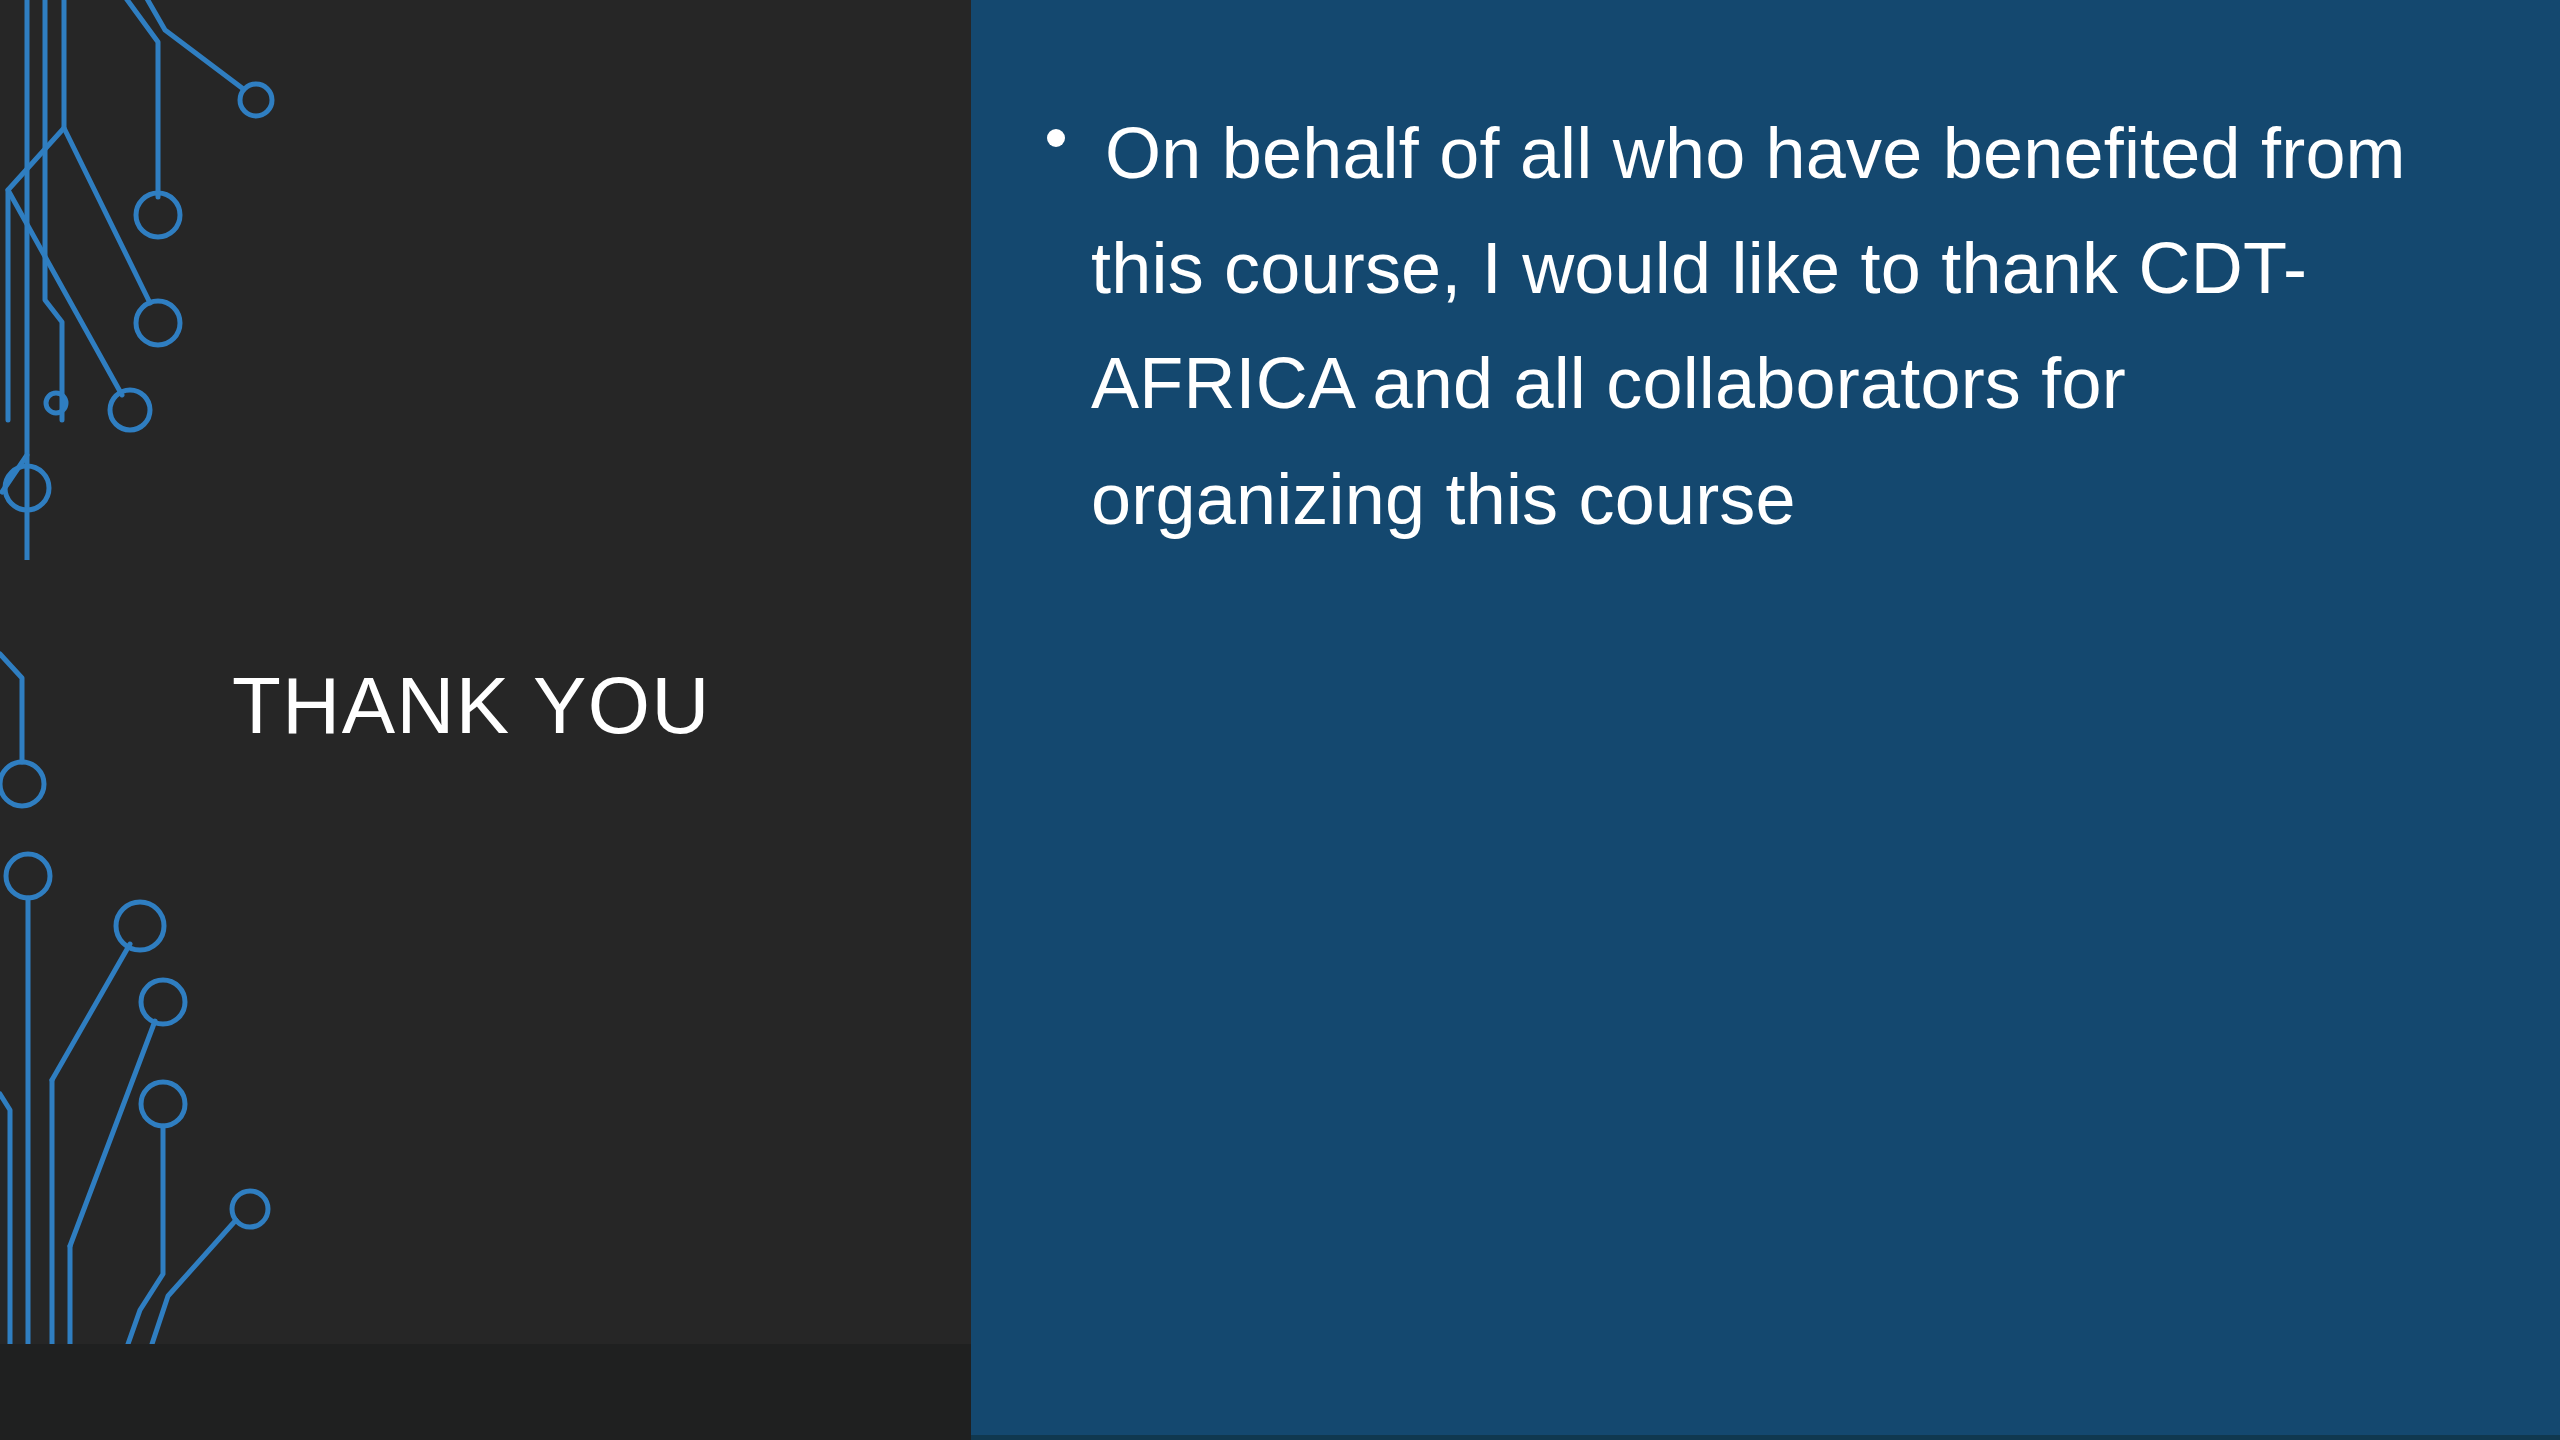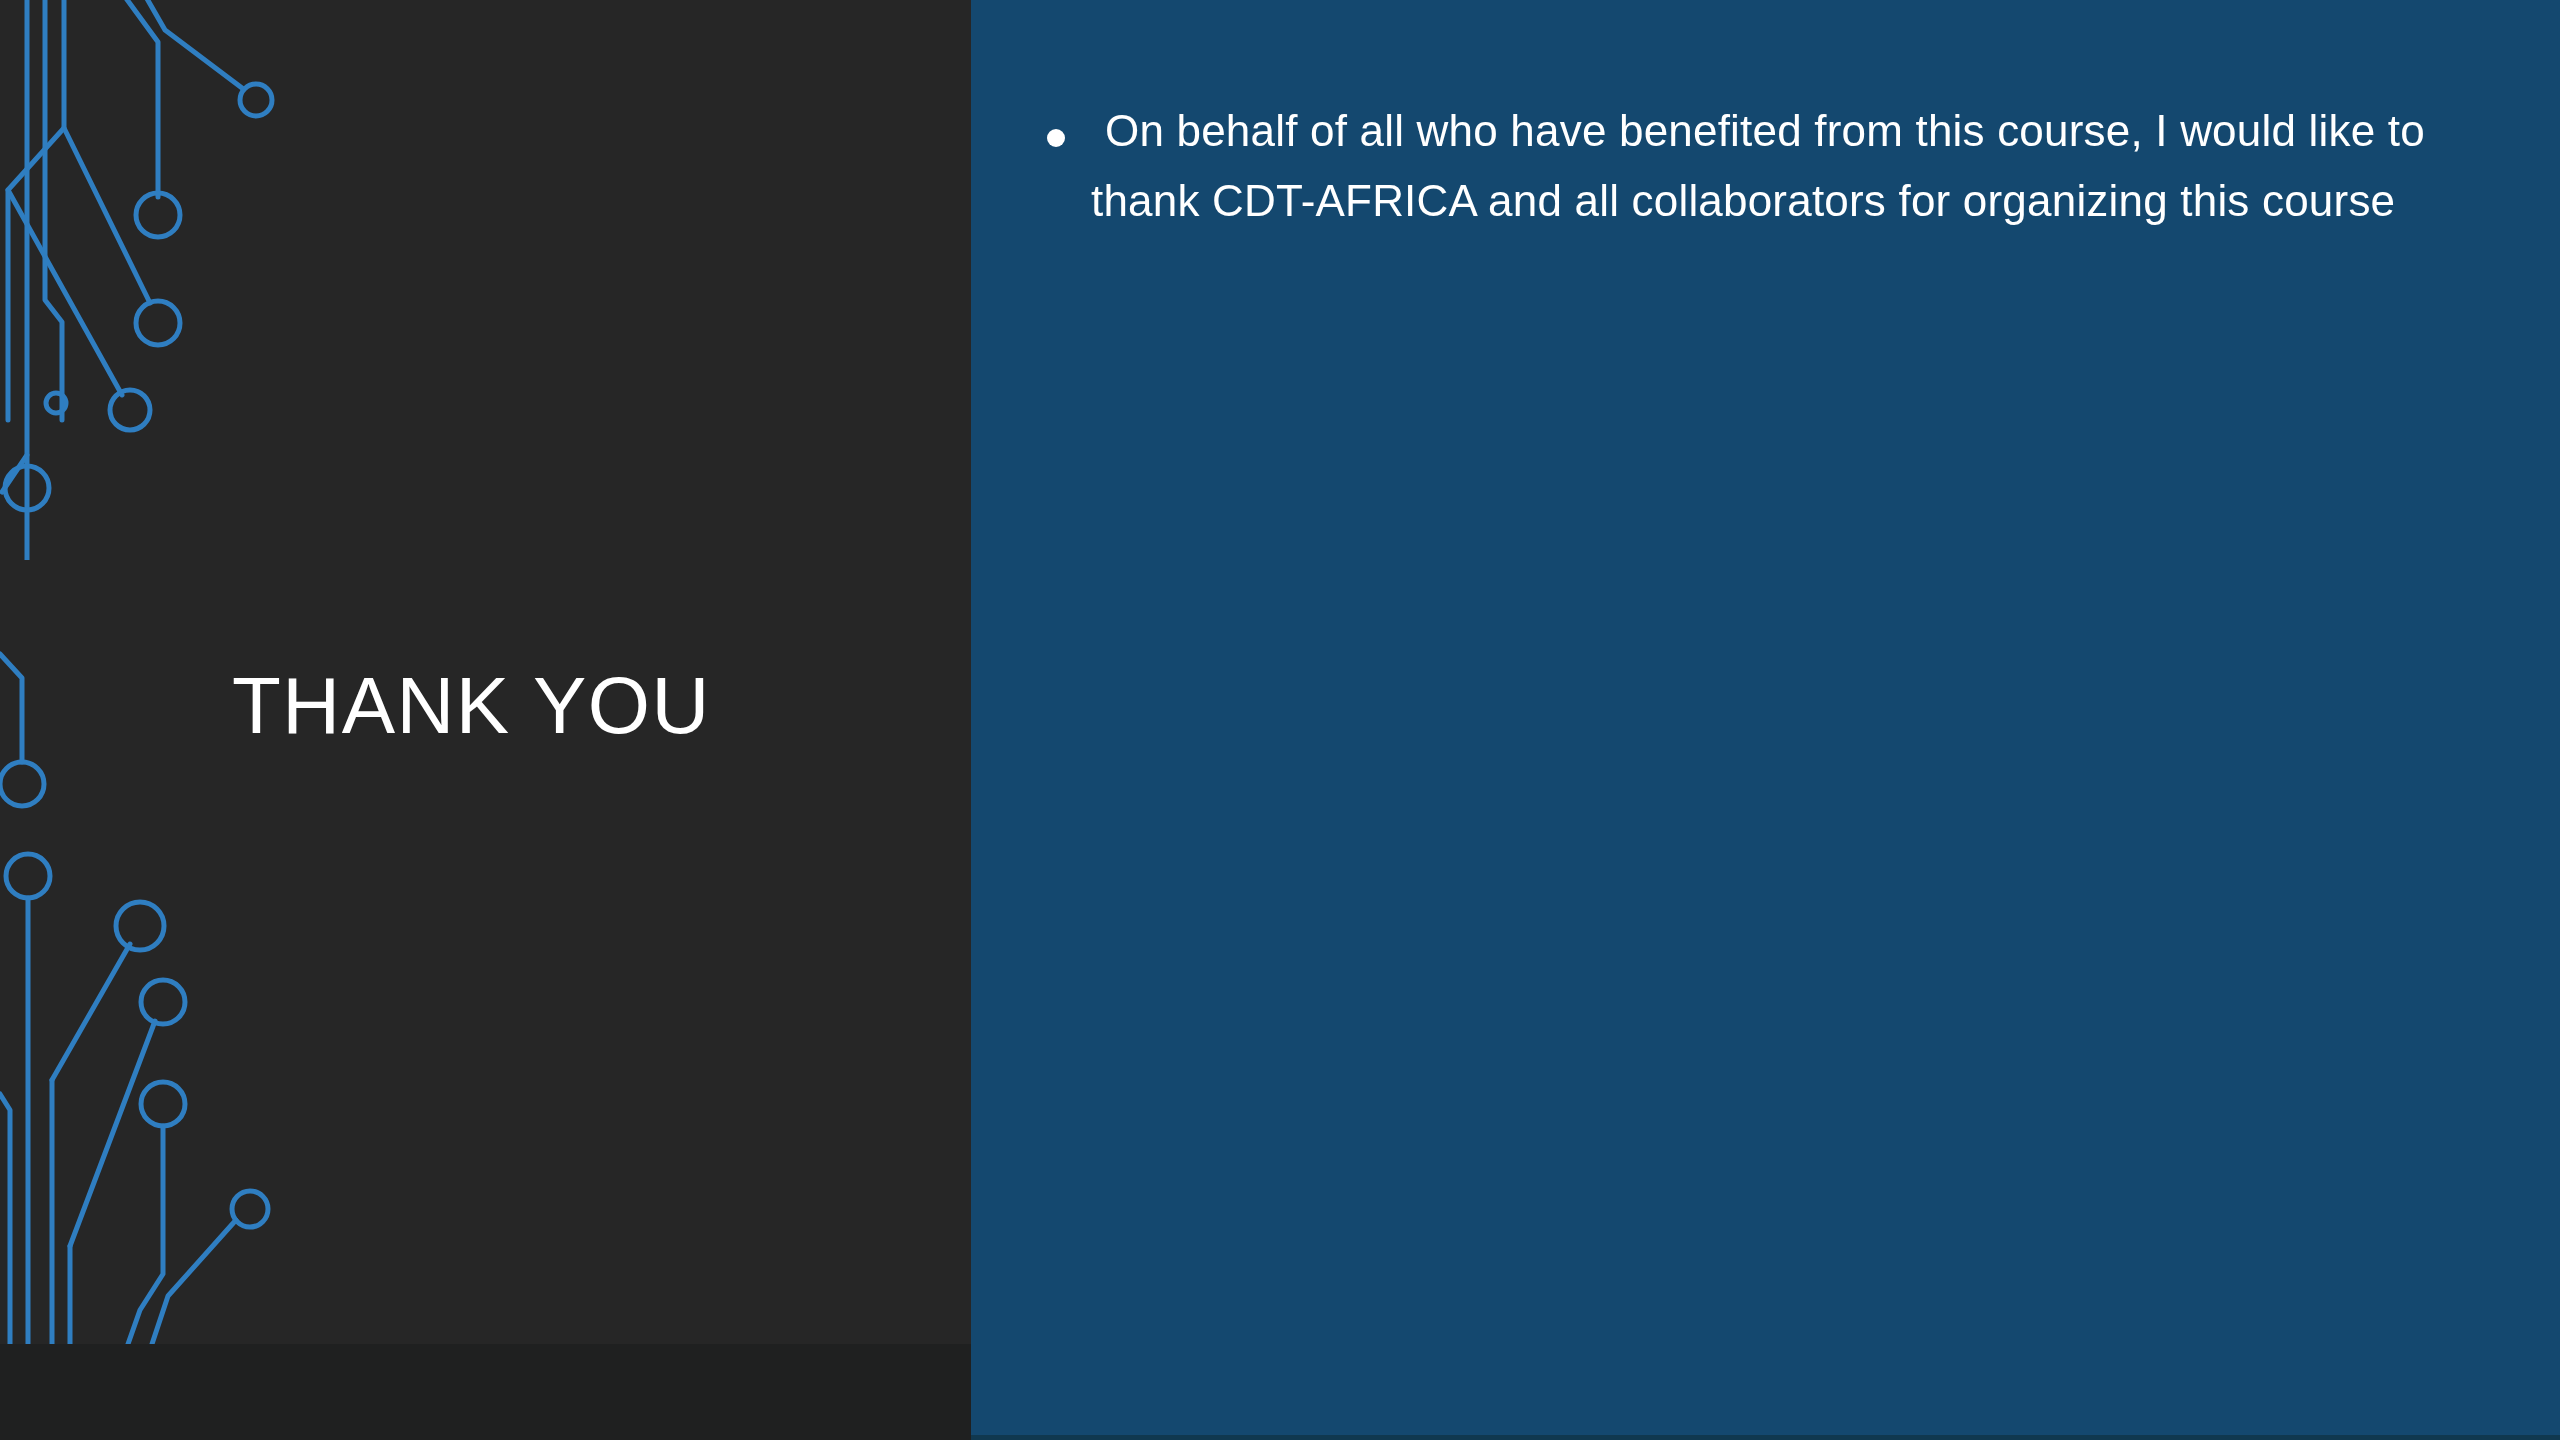--- a/index.html
+++ b/index.html
@@ -82,21 +82,21 @@
     width: 18px;
     height: 18px;
     border-radius: 50%;
     background: #ffffff;
     margin-top: 33px;
     margin-right: 26px;
   }
   .bullet-text {
     flex: 1 1 auto;
     color: #ffffff;
-    font-size: 44px;
+    font-size: 72px;
     line-height: 1.60;
     font-weight: 400;
     letter-spacing: 0.2px;
     text-indent: 14px;
     font-family: "Liberation Sans", sans-serif;
   }
 </style>
 </head>
 <body>
 

